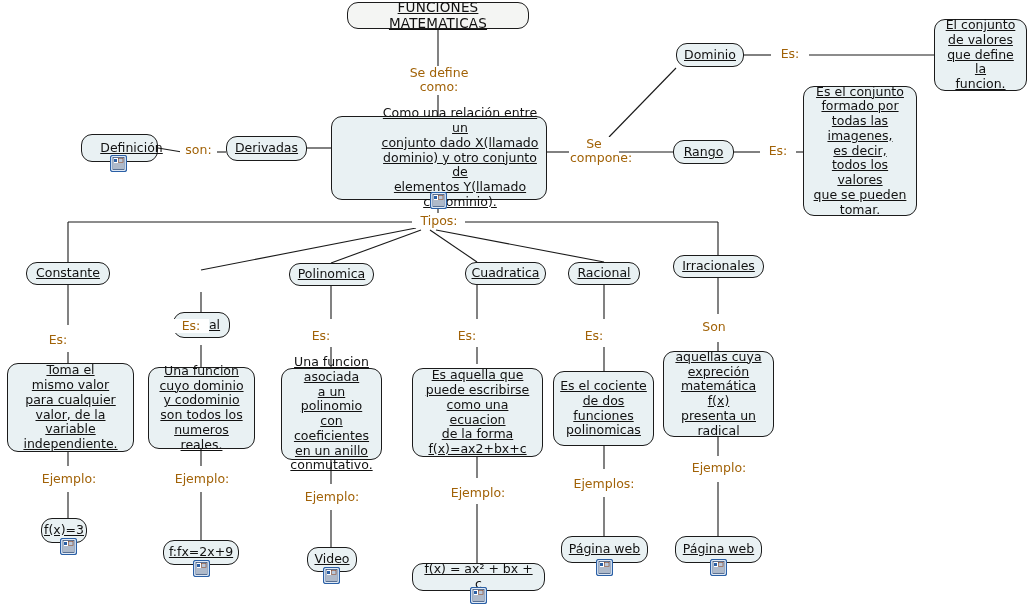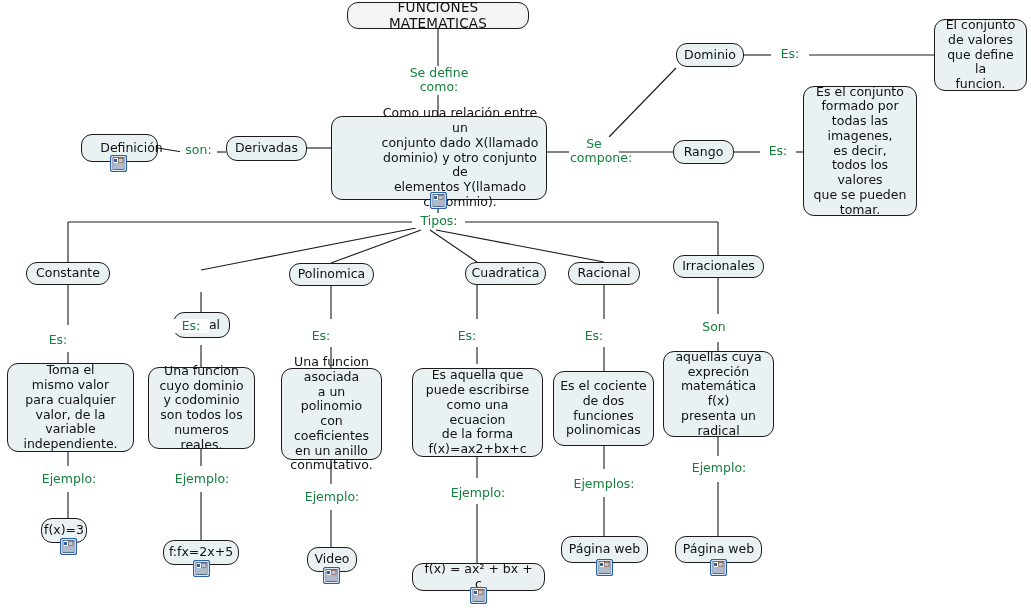--- a/index.html
+++ b/index.html
@@ -41,24 +41,25 @@
     z-index: 3;
   }
   .node.title {
     background: #f4f5f3;
     font-size: 13.5px;
     letter-spacing: .2px;
   }
   .node .txt {
     display: block;
     white-space: pre-line;
+    text-decoration: underline;
   }
   .label {
     position: absolute;
-    color: #15803d;
+    color: #a16207;
     font-size: 12.5px;
     line-height: 1.15;
     text-align: center;
     white-space: pre-line;
     background: #ffffff;
     padding: 0 1px;
     z-index: 4;
   }
   .icon {
     position: absolute;
@@ -282,21 +283,21 @@
         <rect x="8.5" y="3.5" width="4.5" height="4" fill="#b9c9dc" stroke="#7a3b1f" stroke-width="0.6"></rect>
         <g stroke="#35507a" stroke-width="0.8">
           <line x1="4" y1="9" x2="13" y2="9"></line>
           <line x1="4" y1="11" x2="13" y2="11"></line>
           <line x1="4" y1="13" x2="13" y2="13"></line>
         </g>
       </svg>
   </span>
 
   <div class="node" style="left:163px; top:540px; width:76px; height:25px;">
-    <span class="txt">f:fx=2x+5</span>
+    <span class="txt">f:fx=2x+9</span>
   </div>
   <span class="icon" style="left:193px; top:560px;">
     <svg viewBox="0 0 17 17" width="17" height="17">
         <rect x="0.5" y="0.5" width="16" height="16" rx="2" fill="#dfe9f5" stroke="#2a5fa5" stroke-width="1.2"></rect>
         <rect x="3" y="2.5" width="11" height="12" fill="#ffffff" stroke="#35507a" stroke-width="0.8"></rect>
         <rect x="4" y="4" width="3" height="3" fill="#2a5fa5"></rect>
         <rect x="8.5" y="3.5" width="4.5" height="4" fill="#b9c9dc" stroke="#7a3b1f" stroke-width="0.6"></rect>
         <g stroke="#35507a" stroke-width="0.8">
           <line x1="4" y1="9" x2="13" y2="9"></line>
           <line x1="4" y1="11" x2="13" y2="11"></line>

